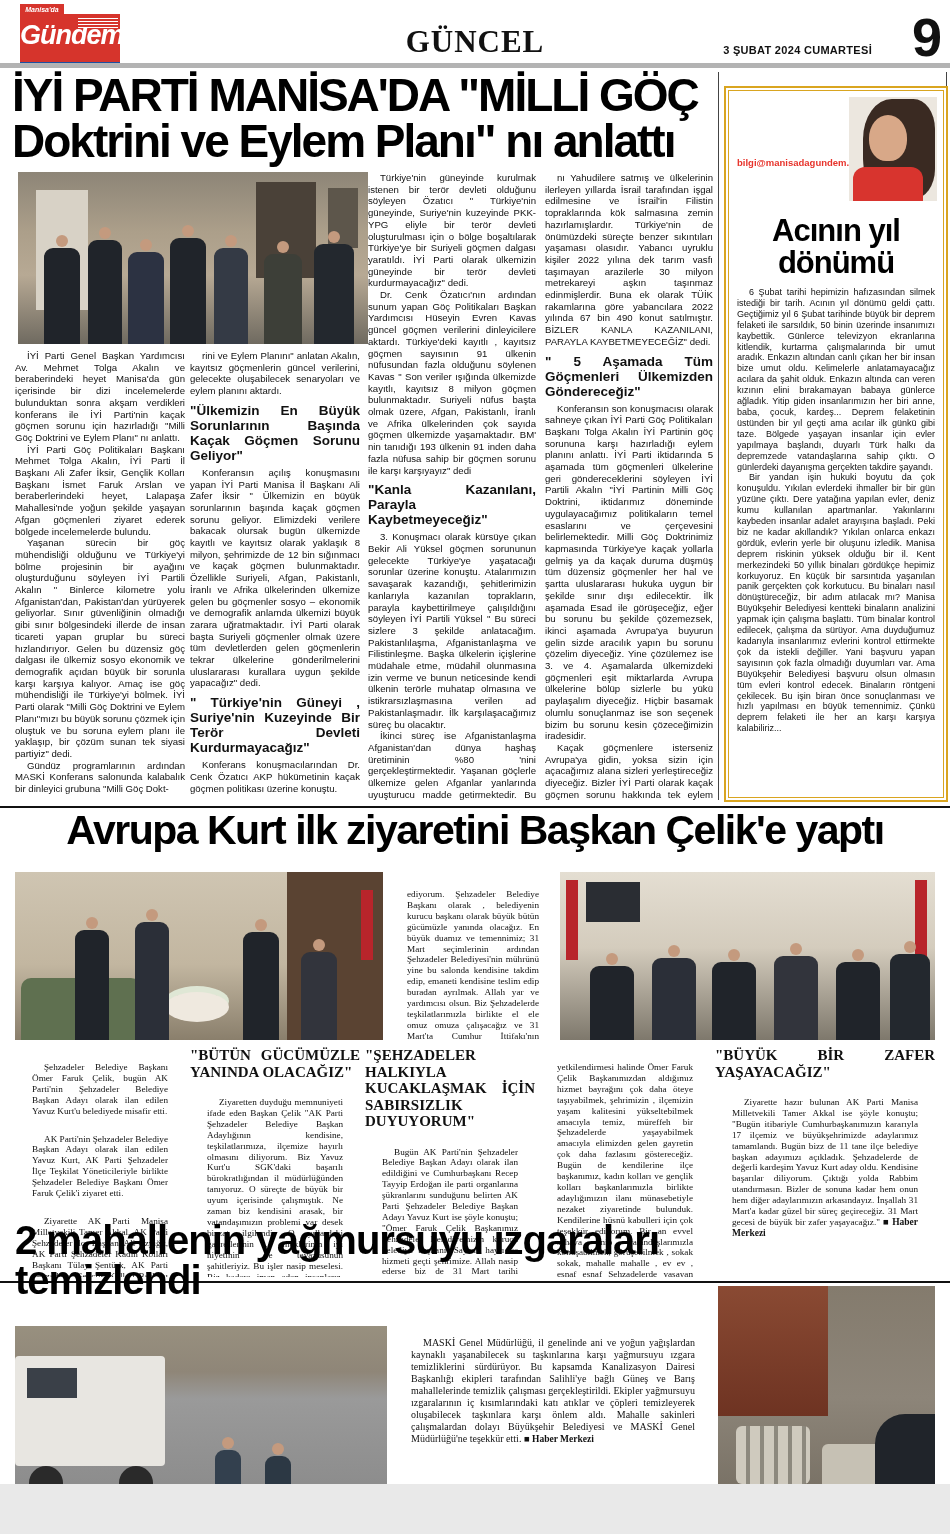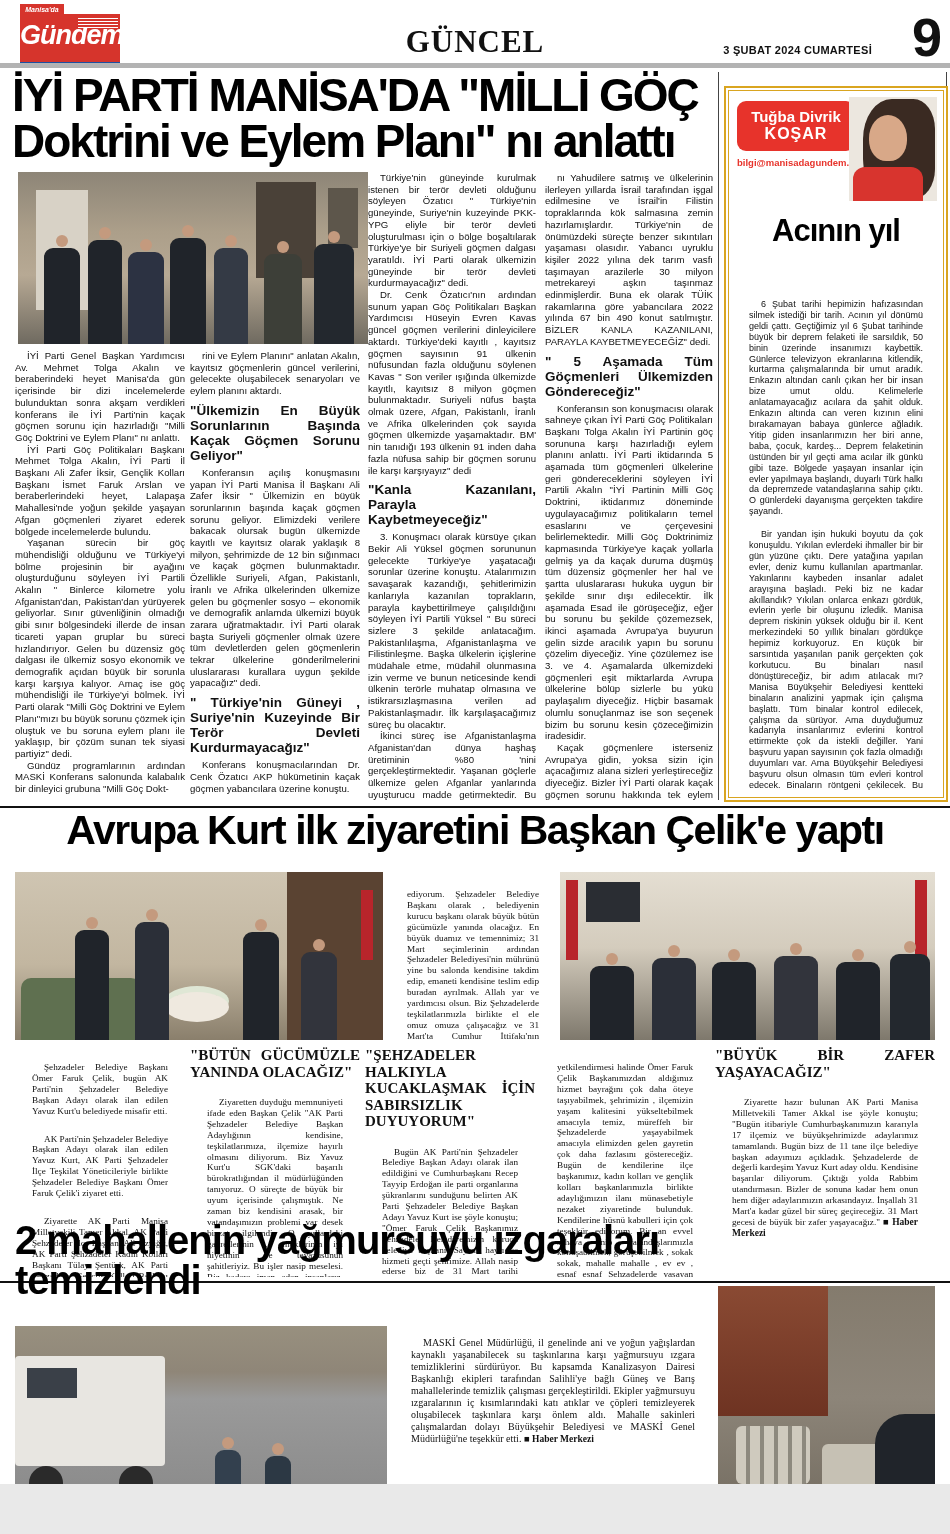--- a/index.html
+++ b/index.html
@@ -43,21 +43,21 @@
   .cname{position:absolute;left:8px;top:10px;width:118px;height:50px;background:#e7332b;border-radius:9px;
          color:#fff;text-align:center;font-weight:bold;}
   .cname .l1{font-size:15px;margin-top:7px;}
   .cname .l2{font-size:16px;letter-spacing:1px;}
   .cemail{position:absolute;left:8px;top:66px;font-size:9.5px;font-weight:bold;color:#e7332b;}
   .cphoto{position:absolute;right:6px;top:6px;width:88px;height:104px;background:#ece7df;overflow:hidden;}
   .ctitle{position:absolute;left:0;right:0;top:124px;text-align:center;font-weight:800;
           font-size:31px;line-height:32px;letter-spacing:-1px;color:#000;}
   .cbody{position:absolute;left:8px;right:8px;top:196px;bottom:6px;font-size:9px;line-height:10.9px;
          text-align:justify;overflow:hidden;}
-  .cbody p{margin:12px;text-indent:12px;}
+  .cbody p{margin:0;text-indent:12px;}
 
   
   .serifcol{font-family:"Liberation Serif",serif;font-size:9.2px;line-height:10.9px;
             text-align:justify;overflow:hidden;}
   .serifcol p{margin:17px;text-indent:12px;}
   .serifcol h3{margin:2px 0 4px 0;font-size:15px;line-height:16.5px;text-indent:0;
                font-family:"Liberation Serif",serif;}
   .a3text{font-size:10px;line-height:12px;}
 
   
@@ -123,52 +123,49 @@
     <p>İYİ Parti Göç Politikaları Başkanı Mehmet Tolga Akalın, İYİ Parti İl Başkanı Ali Zafer İksir, Gençlik Kolları Başkanı İsmet Faruk Arslan ve beraberlerindeki heyet, Lalapaşa Mahallesi'nde yoğun şekilde yaşayan Afgan göçmenleri ziyaret ederek bölgede incelemelerde bulundu.</p>
     <p>Yaşanan sürecin bir göç mühendisliği olduğunu ve Türkiye'yi bölme projesinin bir ayağını oluşturduğunu söyleyen İYİ Partili Akalın " Binlerce kilometre yolu Afganistan'dan, Pakistan'dan yürüyerek geliyorlar. Sınır güvenliğinin olmadığı gibi sınır bölgesindeki illerde de insan ticareti yapan gruplar bu süreci hızlandırıyor. Gelen bu düzensiz göç dalgası ile ülkemiz sosyo ekonomik ve demografik açıdan büyük bir sorunla karşı karşıya kalıyor. Amaç ise göç mühendisliği ile Türkiye'yi bölmek. İYİ Parti olarak "Milli Göç Doktrini ve Eylem Planı"mızı bu büyük sorunu çözmek için oluştuk ve bu soruna eylem planı ile yaklaşıp, bir çözüm sunan tek siyasi partiyiz" dedi.</p>
     <p>Gündüz programlarının ardından MASKİ Konferans salonunda kalabalık bir dinleyici grubuna "Milli Göç Dokt-</p>
   </div>
 
   <div class="abs a1col" style="left:190px;top:350px;width:170px;height:450px;">
     <p>rini ve Eylem Planını" anlatan Akalın, kayıtsız göçmenlerin güncel verilerini, gelecekte oluşabilecek senaryoları ve eylem planını aktardı.</p>
     <h3>"Ülkemizin En Büyük Sorunlarının Başında Kaçak Göçmen Sorunu Geliyor"</h3>
     <p>Konferansın açılış konuşmasını yapan İYİ Parti Manisa İl Başkanı Ali Zafer İksir " Ülkemizin en büyük sorunlarının başında kaçak göçmen sorunu geliyor. Elimizdeki verilere bakacak olursak bugün ülkemizde kayıtlı ve kayıtsız olarak yaklaşık 8 milyon, şehrimizde de 12 bin sığınmacı ve kaçak göçmen bulunmaktadır. Özellikle Suriyeli, Afgan, Pakistanlı, İranlı ve Afrika ülkelerinden ülkemize gelen bu göçmenler sosyo – ekonomik ve demografik anlamda ülkemizi büyük zarara uğratmaktadır. İYİ Parti olarak başta Suriyeli göçmenler olmak üzere tüm devletlerden gelen göçmenlerin tekrar ülkelerine gönderilmelerini uluslararası kurallara uygun şekilde yapacağız" dedi.</p>
     <h3>" Türkiye'nin Güneyi , Suriye'nin Kuzeyinde Bir Terör Devleti Kurdurmayacağız"</h3>
-    <p>Konferans konuşmacılarından Dr. Cenk Özatıcı AKP hükümetinin kaçak göçmen yabancılara üzerine konuştu.</p>
+    <p>Konferans konuşmacılarından Dr. Cenk Özatıcı AKP hükümetinin kaçak göçmen politikası üzerine konuştu.</p>
   </div>
 
   <div class="abs a1col" style="left:368px;top:172px;width:168px;height:628px;">
     <p>Türkiye'nin güneyinde kurulmak istenen bir terör devleti olduğunu söyleyen Özatıcı " Türkiye'nin güneyinde, Suriye'nin kuzeyinde PKK-YPG eliyle bir terör devleti oluşturulması için o bölge boşaltılarak Türkiye'ye bir Suriyeli göçmen dalgası yaratıldı. İYİ Parti olarak ülkemizin güneyinde bir terör devleti kurdurmayacağız" dedi.</p>
     <p>Dr. Cenk Özatıcı'nın ardından sunum yapan Göç Politikaları Başkan Yardımcısı Hüseyin Evren Kavas güncel göçmen verilerini dinleyicilere aktardı. Türkiye'deki kayıtlı , kayıtsız göçmen sayısının 91 ülkenin nüfusundan fazla olduğunu söylenen Kavas " Son veriler ışığında ülkemizde kayıtlı, kayıtsız 8 milyon göçmen bulunmaktadır. Suriyeli nüfus başta olmak üzere, Afgan, Pakistanlı, İranlı ve Afrika ülkelerinden çok sayıda göçmen ülkemizde yaşamaktadır. BM' nin tanıdığı 193 ülkenin 91 inden daha fazla nüfusa sahip bir göçmen sorunu ile karşı karşıyayız" dedi</p>
     <h3>"Kanla Kazanılanı, Parayla Kaybetmeyeceğiz"</h3>
     <p>3. Konuşmacı olarak kürsüye çıkan Bekir Ali Yüksel göçmen sorununun gelecekte Türkiye'ye yaşatacağı sorunlar üzerine konuştu. Atalarımızın savaşarak kazandığı, şehitlerimizin kanlarıyla kazanılan toprakların, parayla kaybettirilmeye çalışıldığını söyleyen İYİ Partili Yüksel " Bu süreci sizlere 3 şekilde anlatacağım. Pakistanlılaşma, Afganistanlaşma ve Filistinleşme. Başka ülkelerin içişlerine müdahale etme, müdahil olunmasına izin verme ve bunun neticesinde kendi ülkenin terörle muhatap olmasına ve istikrarsızlaşmasına verilen ad Pakistanlaşmadır. İlk karşılaşacağımız süreç bu olacaktır.</p>
     <p>İkinci süreç ise Afganistanlaşma Afganistan'dan dünya haşhaş üretiminin %80 'nini gerçekleştirmektedir. Yaşanan göçlerle ülkemize gelen Afganlar yanlarında uyuşturucu madde getirmektedir. Bu gelen göçmenlerin arasında uyuşturucu kimyagerleri de çok büyük sayıdadır. Gençlerimizin geleceği tehdit altındadır. Yaşanacak son süreç ise Filistinleşme sürecidir. Tarihte bazı Filistinliler, toprakları-</p>
   </div>
 
   <div class="abs a1col" style="left:545px;top:172px;width:168px;height:628px;">
     <p>nı Yahudilere satmış ve ülkelerinin ilerleyen yıllarda İsrail tarafından işgal edilmesine ve İsrail'in Filistin topraklarında kök salmasına zemin hazırlamışlardır. Türkiye'nin de önümüzdeki süreçte benzer sıkıntıları yaşaması olasıdır. Yabancı uyruklu kişiler 2022 yılına dek tarım vasfı taşımayan arazilerle 30 milyon metrekareyi aşkın taşınmaz edinmişlerdir. Buna ek olarak TÜİK rakamlarına göre yabancılara 2022 yılında 67 bin 490 konut satılmıştır. BİZLER KANLA KAZANILANI, PARAYLA KAYBETMEYECEĞİZ" dedi.</p>
     <h3>" 5 Aşamada Tüm Göçmenleri Ülkemizden Göndereceğiz"</h3>
     <p>Konferansın son konuşmacısı olarak sahneye çıkan İYİ Parti Göç Politikaları Başkanı Tolga Akalın İYİ Partinin göç sorununa karşı hazırladığı eylem planını anlattı. İYİ Parti iktidarında 5 aşamada tüm göçmenleri ülkelerine geri göndereceklerini söyleyen İYİ Partili Akalın "İYİ Partinin Milli Göç Doktrini, iktidarımız döneminde uygulayacağımız politikaların temel esaslarını ve çerçevesini belirlemektedir. Milli Göç Doktrinimiz kapmasında Türkiye'ye kaçak yollarla gelmiş ya da kaçak duruma düşmüş tüm düzensiz göçmenler her hal ve şartta uluslararası hukuka uygun bir şekilde sınır dışı edilecektir. İlk aşamada Esad ile görüşeceğiz, eğer bu sorunu bu şekilde çözemezsek, ikinci aşamada Avrupa'ya buyurun gelin sizde aracılık yapın bu sorunu çözelim diyeceğiz. Yine çözülemez ise 3. ve 4. Aşamalarda ülkemizdeki göçmenleri eşit miktarlarda Avrupa ülkelerine bölüp sizlerle bu yükü paylaşalım diyeceğiz. Hiçbir basamak olumlu sonuçlanmaz ise son seçenek bizim bu sorunu kesin çözeceğimizin iradesidir.</p>
     <p><span>Kaçak göçmenlere isterseniz Avrupa'ya gidin, yoksa sizin için açacağımız alana sizleri yerleştireceğiz diyeceğiz. Bizler İYİ Parti olarak kaçak göçmen sorunu hakkında tek eylem planı olan siyasi partiyiz ve ne olursa olsun ülkemizi bu sorundan kurtaracağız" dedi.</span> </p>
   </div>
 
   <div class="abs colbox">
     <div class="colbox-inner">
-      <div class="cname">
-        <div class="l1">Tuğba Divrik</div>
-        <div class="l2">KOŞAR</div>
-      </div>
       <div class="cemail">bilgi@manisadagundem.com</div>
       <div class="cphoto">
         <div class="pel" style="left:14px;top:2px;width:72px;height:100px;background:#3a2a22;border-radius:40% 30% 30% 40%;"></div>
         <div class="pel" style="left:20px;top:18px;width:38px;height:46px;background:#d8a888;border-radius:50% 50% 45% 45%;"></div>
         <div class="pel" style="left:4px;top:70px;width:70px;height:34px;background:#d8342e;border-radius:12px 12px 0 0;"></div>
       </div>
       <div class="ctitle">
         <div>Acının yıl</div>
+        <div>dönümü</div>
       </div>
       <div class="cbody">
         <p>6 Şubat tarihi hepimizin hafızasından silmek istediği bir tarih. Acının yıl dönümü geldi çattı. Geçtiğimiz yıl 6 Şubat tarihinde büyük bir deprem felaketi ile sarsıldık, 50 binin üzerinde insanımızı kaybettik. Günlerce televizyon ekranlarına kitlendik, kurtarma çalışmalarında bir umut aradık. Enkazın altından canlı çıkan her bir insan bize umut oldu. Kelimelerle anlatamayacağız acılara da şahit olduk. Enkazın altında can veren kızının elini bırakamayan babaya günlerce ağladık. Yitip giden insanlarımızın her biri anne, baba, çocuk, kardeş... Deprem felaketinin üstünden bir yıl geçti ama acılar ilk günkü gibi taze. Bölgede yaşayan insanlar için evler yapılmaya başlandı, duyarlı Türk halkı da depremzede vatandaşlarına sahip çıktı. O günlerdeki dayanışma gerçekten takdire şayandı.</p>
         <p>Bir yandan işin hukuki boyutu da çok konuşuldu. Yıkılan evlerdeki ihmaller bir bir gün yüzüne çıktı. Dere yatağına yapılan evler, deniz kumu kullanılan apartmanlar. Yakınlarını kaybeden insanlar adalet arayışına başladı. Peki biz ne kadar akıllandık? Yıkılan onlarca enkazı gördük, evlerin yerle bir oluşunu izledik. Manisa deprem riskinin yüksek olduğu bir il. Kent merkezindeki 50 yıllık binaları gördükçe hepimiz korkuyoruz. En küçük bir sarsıntıda yaşanılan panik gerçekten çok korkutucu. Bu binaları nasıl dönüştüreceğiz, bir adım atılacak mı? Manisa Büyükşehir Belediyesi kentteki binaların analizini yapmak için çalışma başlattı. Tüm binalar kontrol edilecek, çalışma da sürüyor. Ama duyduğumuz kadarıyla insanlarımız evlerini kontrol ettirmekte çok da istekli değiller. Yani başvuru yapan sayısının çok fazla olmadığı duyumları var. Ama Büyükşehir Belediyesi başvuru olsun olmasın tüm evleri kontrol edecek. Binaların röntgeni çekilecek. Bu işin biran önce sonuçlanması ve hızlı yapılması en büyük temennimiz. Çünkü deprem felaketi ile her an karşı karşıya kalabiliriz...</p>
       </div>
     </div>
   </div>
 
   <div class="abs hrule" style="top:806px;"></div>
   <div class="abs hl hl2">Avrupa Kurt ilk ziyaretini Başkan Çelik'e yaptı</div>

